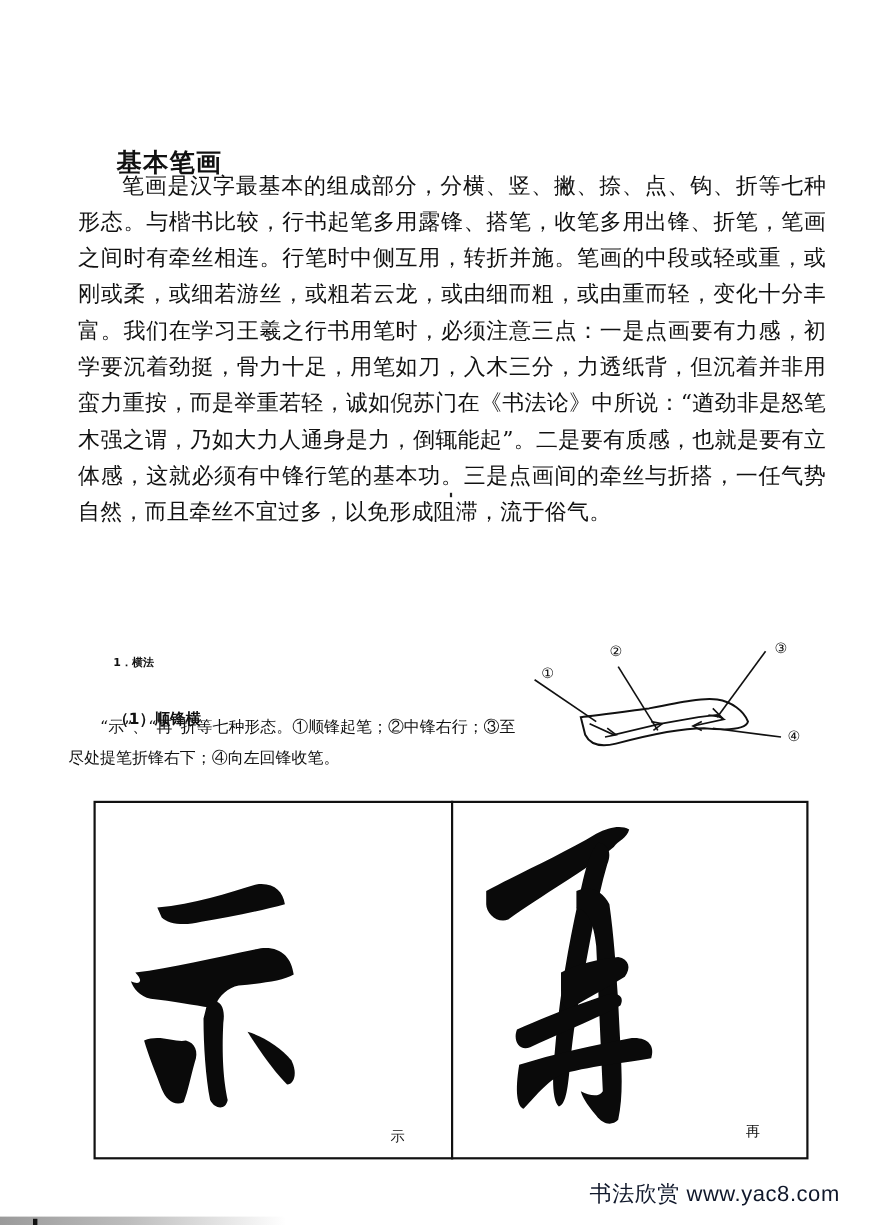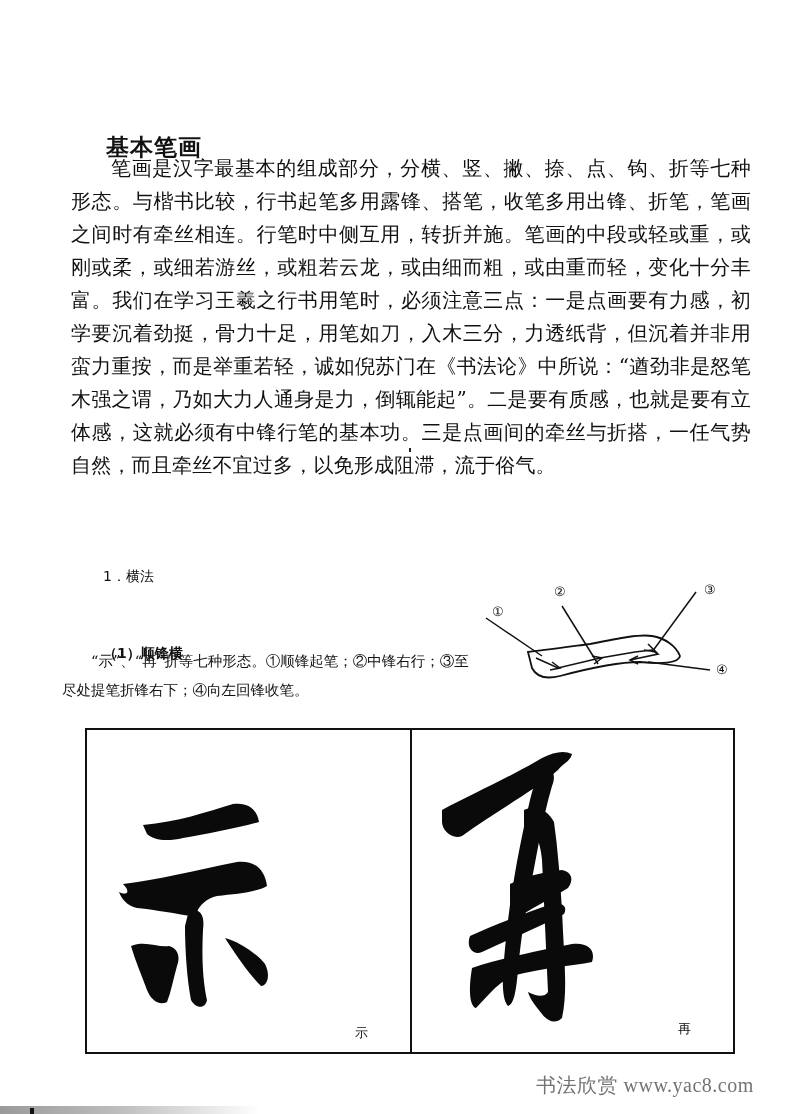--- a/index.html
+++ b/index.html
@@ -13,21 +13,21 @@
       left: 90px; top: 116px; font-size: 23px; font-weight: bold;
       font-family: "DejaVu Sans", "Liberation Sans", sans-serif; letter-spacing: 1px;
     }
     .para {
       left: 71px; top: 152px; width: 680px;
       font-size: 20px; line-height: 33px; text-align: justify;
       text-indent: 2em; letter-spacing: 0.2px;
     }
     .stray-dot { left: 409px; top: 448px; width: 2px; height: 4px; background: #222; }
     .sec-title {
-      left: 103px; top: 568px; font-size: 14px; font-weight: normal;
+      left: 103px; top: 595px; font-size: 10px; font-weight: bold;
       font-family: "DejaVu Sans", "Liberation Sans", sans-serif;
     }
     .sub-title {
       left: 103px; top: 625px; font-size: 14px; font-weight: bold;
       font-family: "DejaVu Sans", "Liberation Sans", sans-serif;
       margin-top: 20px;
     }
     .desc {
       left: 62px; top: 647px; width: 410px; font-size: 14.5px; line-height: 29px;
       text-indent: 2em;
@@ -35,22 +35,22 @@
     .diagram { left: 480px; top: 580px; width: 260px; height: 110px; }
     .diag-label { font-size: 13px; font-family: "DejaVu Serif", serif; }
     .panel-frame {
       left: 85px; top: 728px; width: 650px; height: 326px;
       border: 2px solid #111; box-sizing: border-box;
     }
     .panel-divider { left: 410px; top: 728px; width: 2px; height: 326px; background: #111; }
     .char-panel { top: 730px; height: 322px; }
     .char-caption { font-size: 13px; font-family: "DejaVu Serif", serif; }
     .watermark {
-      left: 536px; top: 1072px; font-size: 20px; color: #737373;
-      font-family: Liberation Serif, serif; letter-spacing: 0.5px;
+      left: 536px; top: 1072px; font-size: 20px; color: #0f172a;
+      font-family: Liberation Sans, sans-serif; letter-spacing: 0.5px;
     }
     .bottom-bar {
       left: 0; top: 1106px; width: 260px; height: 8px;
       background: linear-gradient(to right, #9a9a9a 0%, #bdbdbd 45%, #ffffff 100%);
     }
     .bottom-bar-mark { left: 30px; top: 1108px; width: 4px; height: 6px; background: #111; }
   </style>
 </head>
 <body>
 

